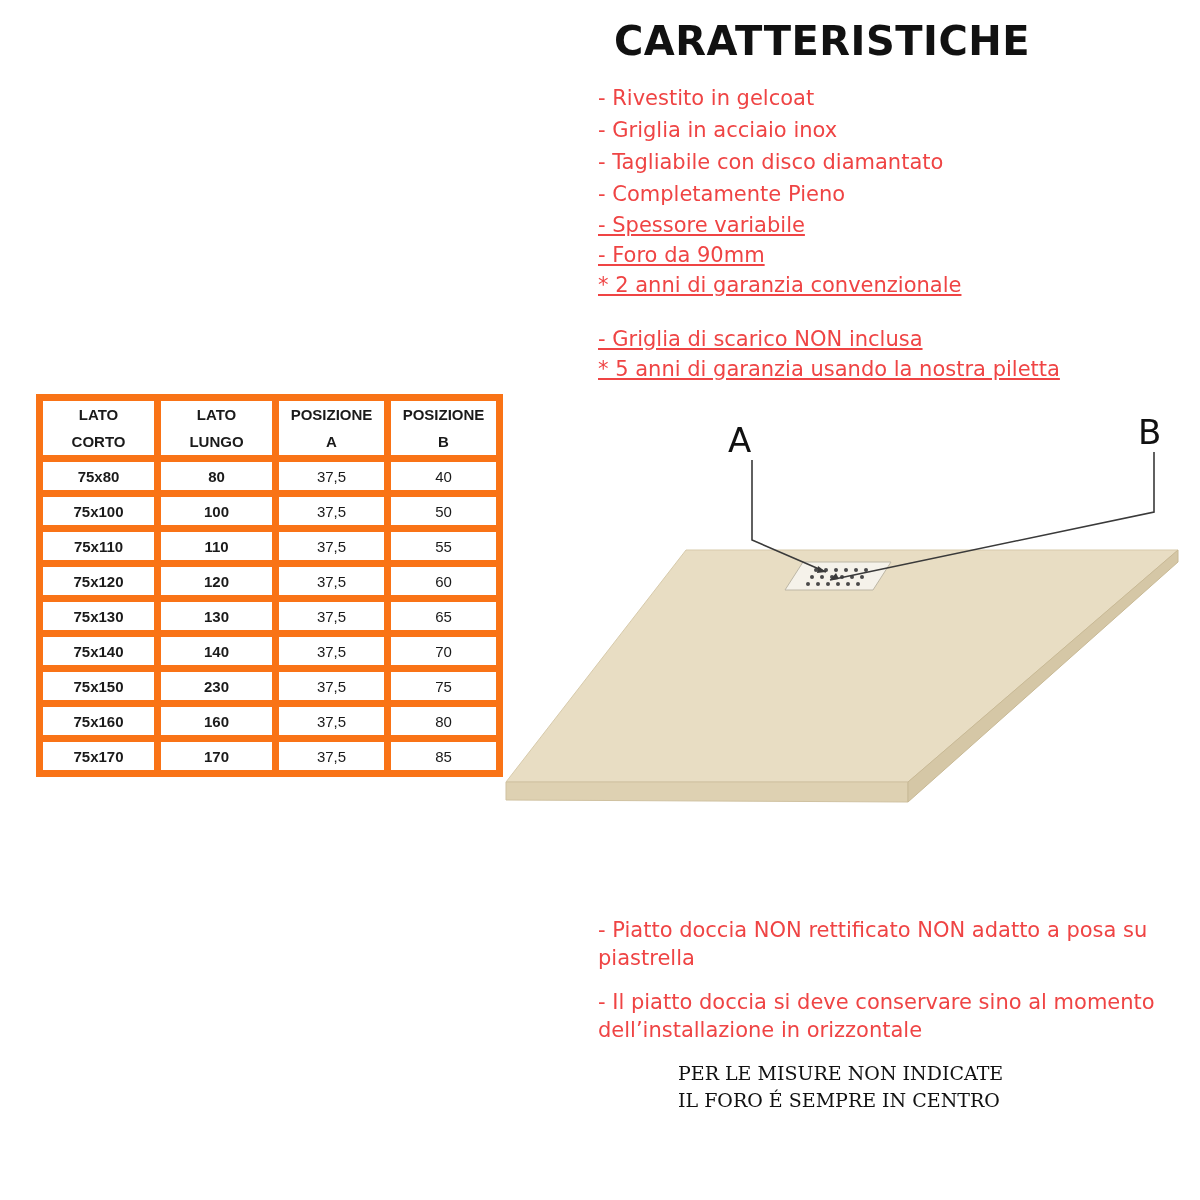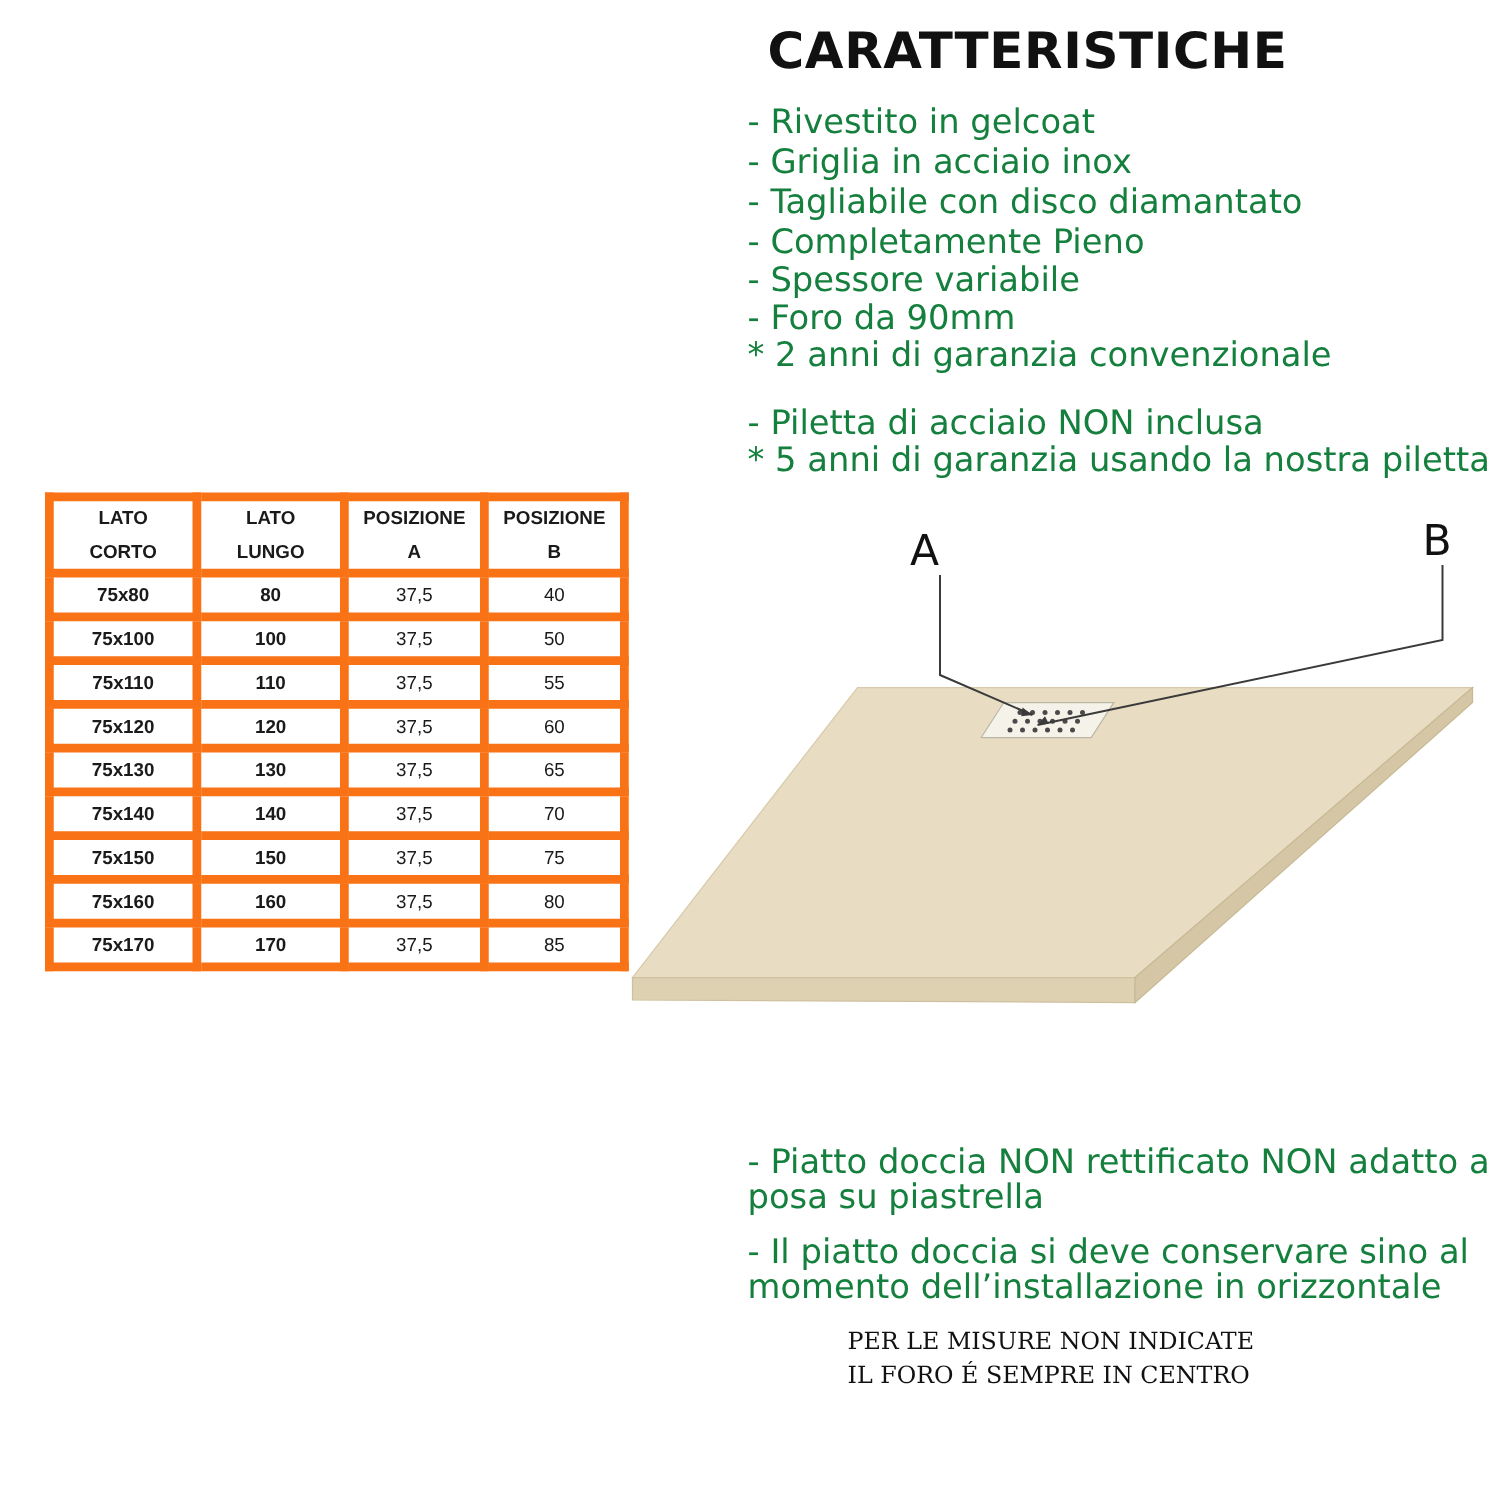--- a/index.html
+++ b/index.html
@@ -56,26 +56,26 @@
     font-family: "DejaVu Sans", sans-serif;
     font-size: 40px;
     font-weight: bold;
     letter-spacing: 0.5px;
     color: #111;
     white-space: nowrap;
   }
   .bullet-list { margin: 0; padding: 0; list-style: none; }
   .bullet-list li {
     font-family: "DejaVu Sans", sans-serif;
-    font-size: 27px;
-    color: #15803d;
+    font-size: 21px;
+    color: #ef4444;
     line-height: 32px;
     white-space: nowrap;
   }
-  .bullet-list li.tight { line-height: 30px; }
+  .bullet-list li.tight { line-height: 30px; text-decoration: underline; }
   .gap-before { margin-top: 24px; }
 
   #features { left: 598px; top: 18px; width: 600px; }
   #features .heading { margin-left: 16px; }
   #features ul { margin-top: 18px; margin-left: 0; }
 
   #notes { left: 598px; top: 890px; width: 600px; }
   #notes .heading { margin-left: 12px; }
   #notes ul { margin-top: 26px; }
   #notes .bullet-list li {
@@ -114,21 +114,21 @@
 <div class="panel" id="features">
   <div class="heading">CARATTERISTICHE</div>
   <ul class="bullet-list">
     <li>- Rivestito in gelcoat</li>
     <li>- Griglia in acciaio inox</li>
     <li>- Tagliabile con disco diamantato</li>
     <li>- Completamente Pieno</li>
     <li class="tight">- Spessore variabile</li>
     <li class="tight">- Foro da 90mm</li>
     <li class="tight">* 2 anni di garanzia convenzionale</li>
-    <li class="gap-before tight">- Piletta di acciaio NON inclusa</li>
+    <li class="gap-before tight">- Griglia di scarico NON inclusa</li>
     <li class="tight">* 5 anni di garanzia usando la nostra piletta</li>
   </ul>
 </div>
 
 <div id="dim-table-wrap">
   <table class="dim">
     <colgroup>
       <col class="c1">
         <col class="c2">
         <col class="c3">
@@ -180,21 +180,21 @@
         <td class="pos">65</td>
       </tr>
       <tr>
         <td>75x140</td>
         <td>140</td>
         <td class="pos">37,5</td>
         <td class="pos">70</td>
       </tr>
       <tr>
         <td>75x150</td>
-        <td>150</td>
+        <td>230</td>
         <td class="pos">37,5</td>
         <td class="pos">75</td>
       </tr>
       <tr>
         <td>75x160</td>
         <td>160</td>
         <td class="pos">37,5</td>
         <td class="pos">80</td>
       </tr>
       <tr>

